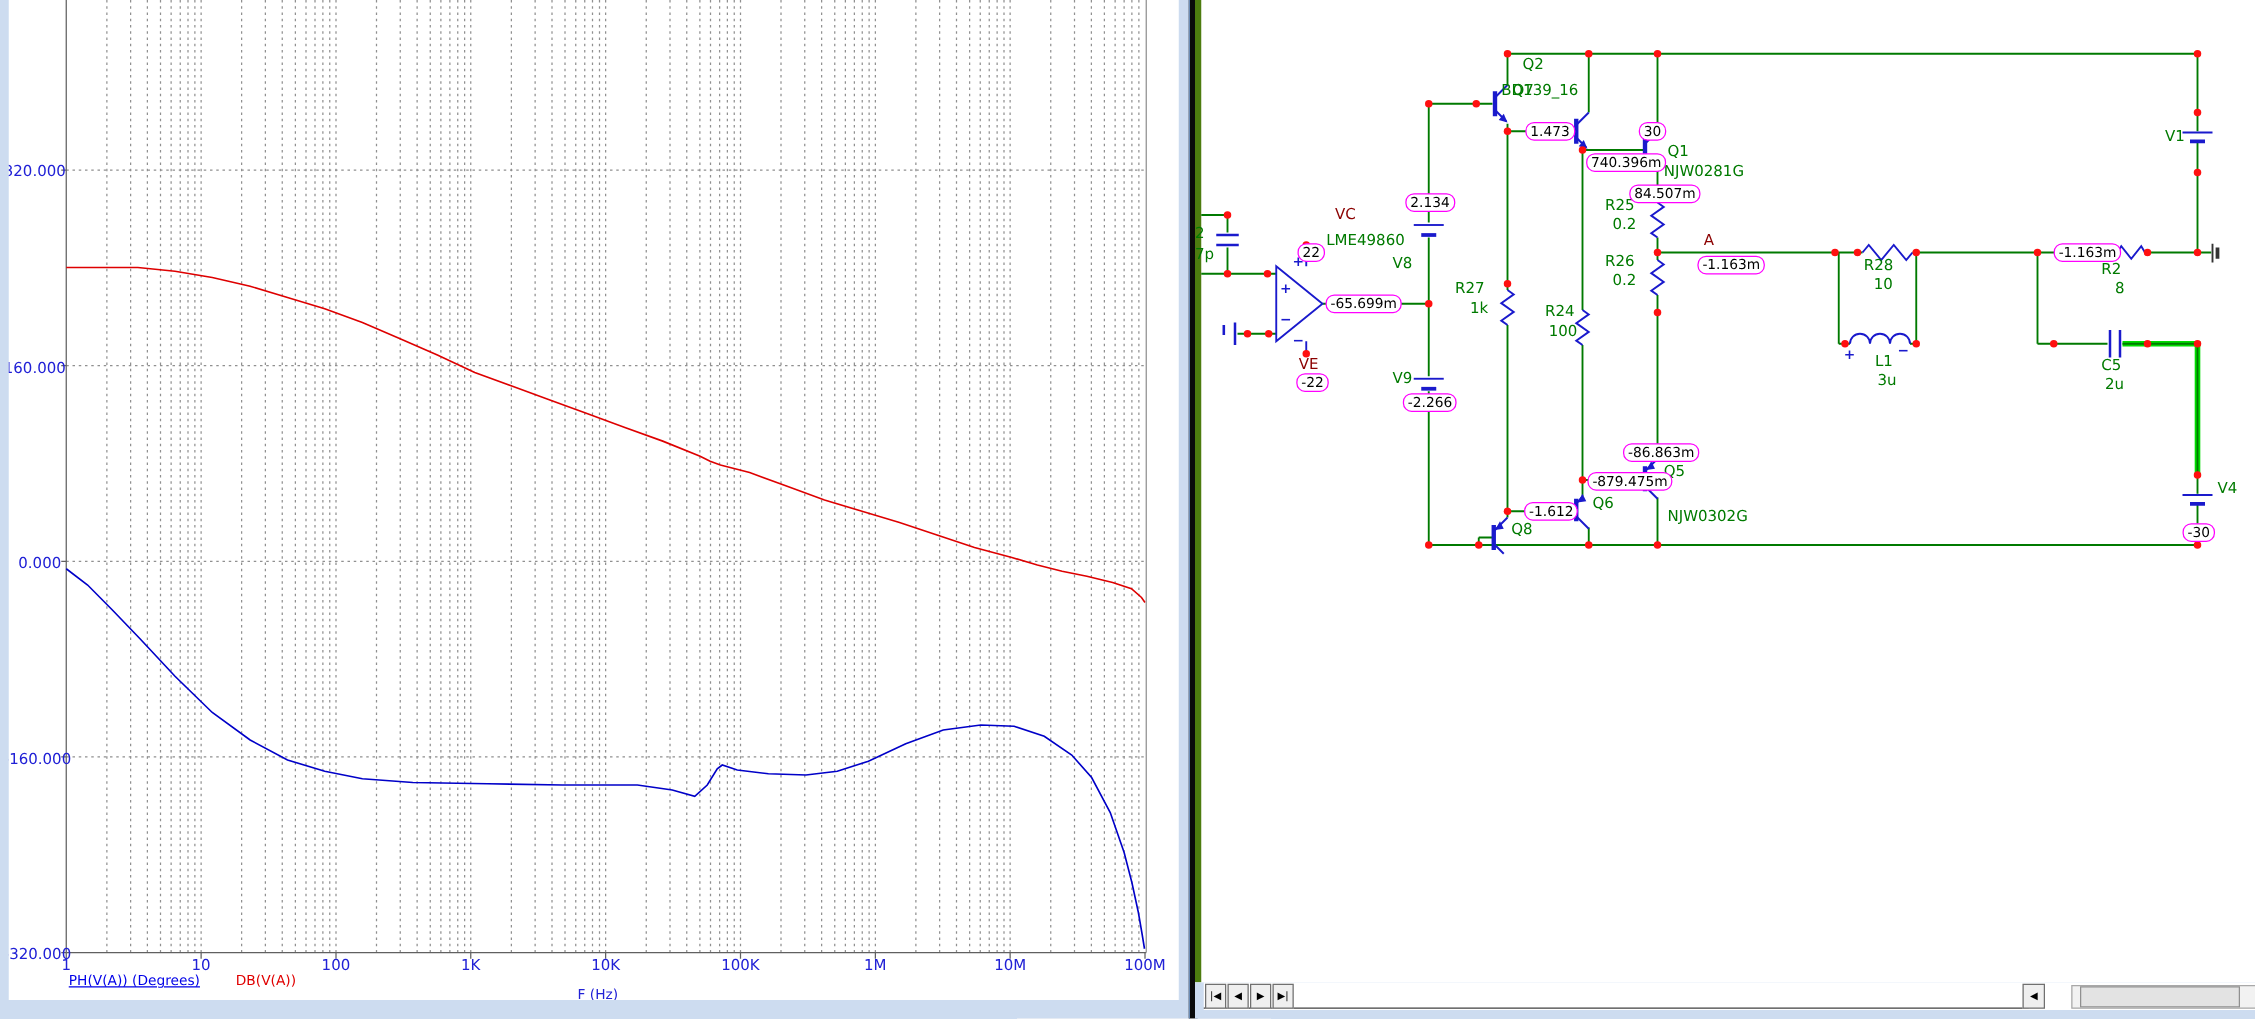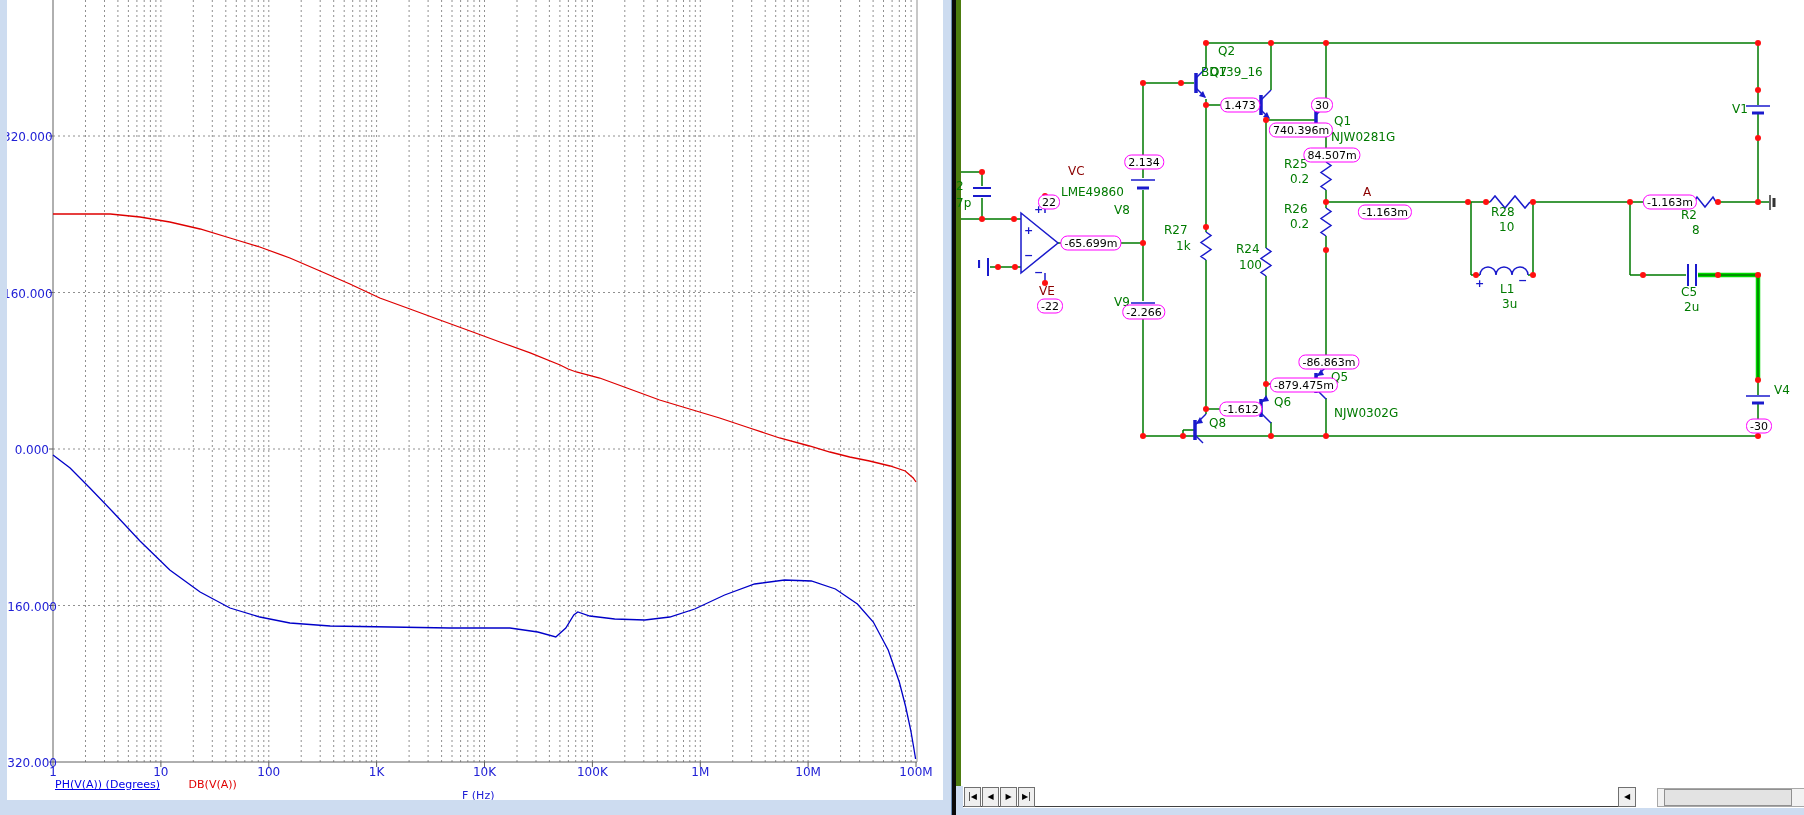--- a/index.html
+++ b/index.html
@@ -363,21 +363,21 @@
           <div class="slab b" style="left: 63px; top: 249px;">−</div>
           <div class="slab b" style="left: 514px; top: 277px;">+</div>
           <div class="slab b" style="left: 557px; top: 274px;">−</div>
           <div class="slab b" style="left: 16px; top: 258px;">I</div>
         </div>
       <div id="schematic-badges">
           <div class="badge" style="left: 88px; top: 202px;">22</div>
           <div class="badge" style="left: 89px; top: 306px;">-22</div>
           <div class="badge" style="left: 130px; top: 243px;">-65.699m</div>
           <div class="badge" style="left: 183px; top: 162px;">2.134</div>
-          <div class="badge" style="left: 183px; top: 312px;">-2.266</div>
+          <div class="badge" style="left: 183px; top: 322px;">-2.266</div>
           <div class="badge" style="left: 279px; top: 105px;">1.473</div>
           <div class="badge" style="left: 361px; top: 105px;">30</div>
           <div class="badge" style="left: 340px; top: 130px;">740.396m</div>
           <div class="badge" style="left: 371px; top: 155px;">84.507m</div>
           <div class="badge" style="left: 424px; top: 212px;">-1.163m</div>
           <div class="badge" style="left: 280px; top: 409px;">-1.612</div>
           <div class="badge" style="left: 343px; top: 385px;">-879.475m</div>
           <div class="badge" style="left: 368px; top: 362px;">-86.863m</div>
           <div class="badge" style="left: 709px; top: 202px;">-1.163m</div>
           <div class="badge" style="left: 798px; top: 426px;">-30</div>

